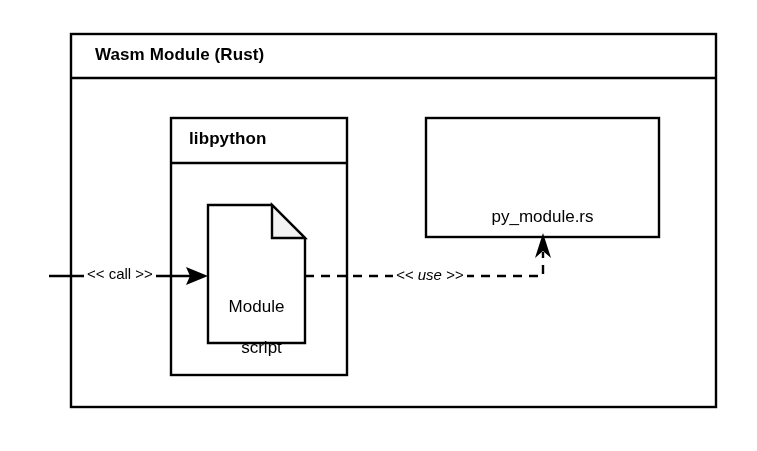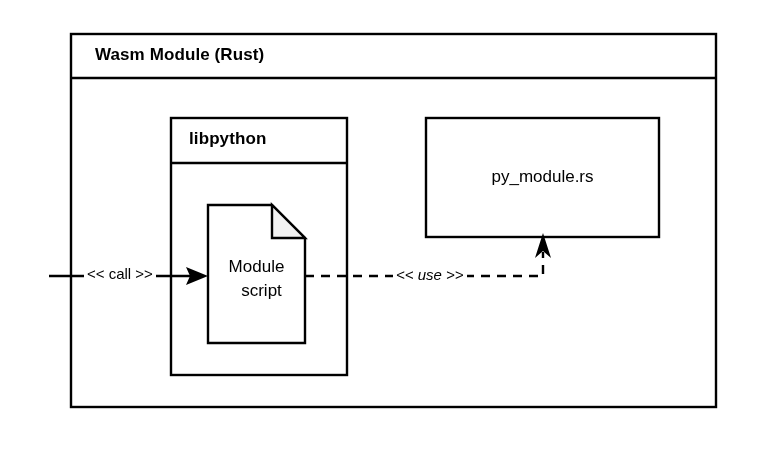--- a/index.html
+++ b/index.html
@@ -37,20 +37,21 @@
     line-height: 1.18;
   }
   .title-lbl {
     font-size: 17px;
     font-weight: bold;
     letter-spacing: 0.1px;
   }
   .plain-lbl {
     font-size: 17px;
     font-weight: normal;
+    margin-top: 40px;
   }
   .stereo-lbl {
     font-size: 15px;
     font-weight: normal;
     background: #ffffff;
     padding: 0 3px;
   }
   .center-lbl {
     text-align: center;
   }
@@ -81,19 +82,19 @@
 
   </svg>
 
   <div class="lbl title-lbl" style="left:189px; top:129px;">libpython</div>
 
   <div class="lbl title-lbl" style="left:95px; top:45px;">Wasm Module (Rust)</div>
 
   <div class="lbl plain-lbl center-lbl" style="left:426px; top:167px; width:233px;">py_module.rs</div>
 
   <div class="lbl plain-lbl center-lbl" style="left:208px; top:257px; width:97px;">Module</div>
-  <div class="lbl plain-lbl center-lbl" style="left:208px; top:281px; width:107px;">script</div>
+  <div class="lbl plain-lbl center-lbl" style="left:208px; top:298px; width:107px;">script</div>
 
   <div class="lbl stereo-lbl" style="left:84px; top:265px;">&lt;&lt; call &gt;&gt;</div>
 
   <div class="lbl stereo-lbl" style="left:393px; top:266px;font-style:italic;">&lt;&lt; use &gt;&gt;</div>
 
 </div>
 
 </body></html>

